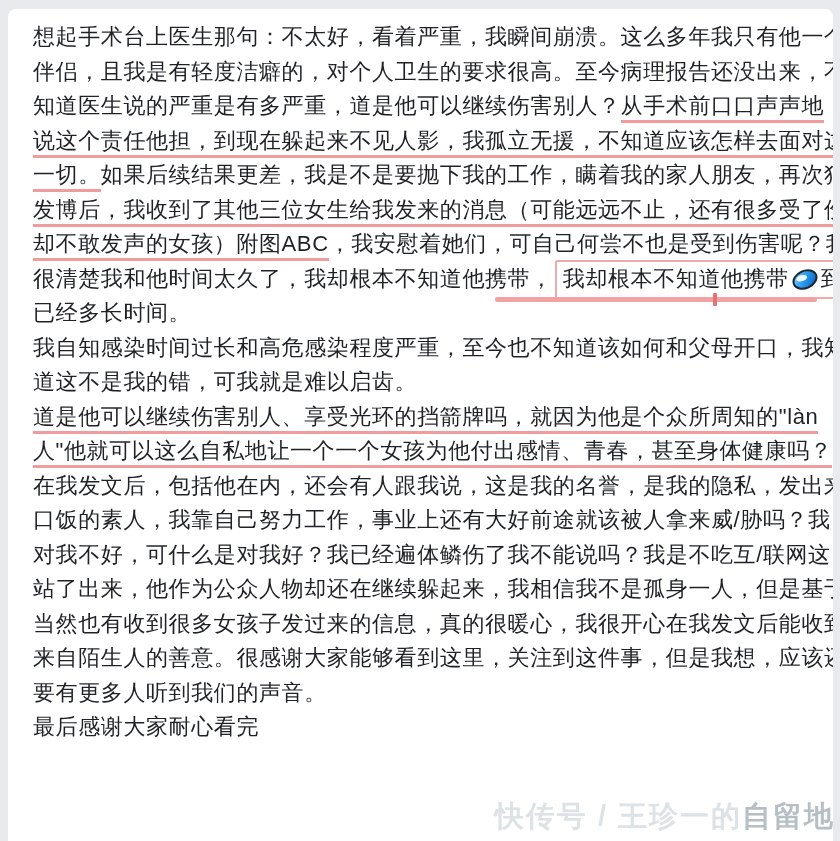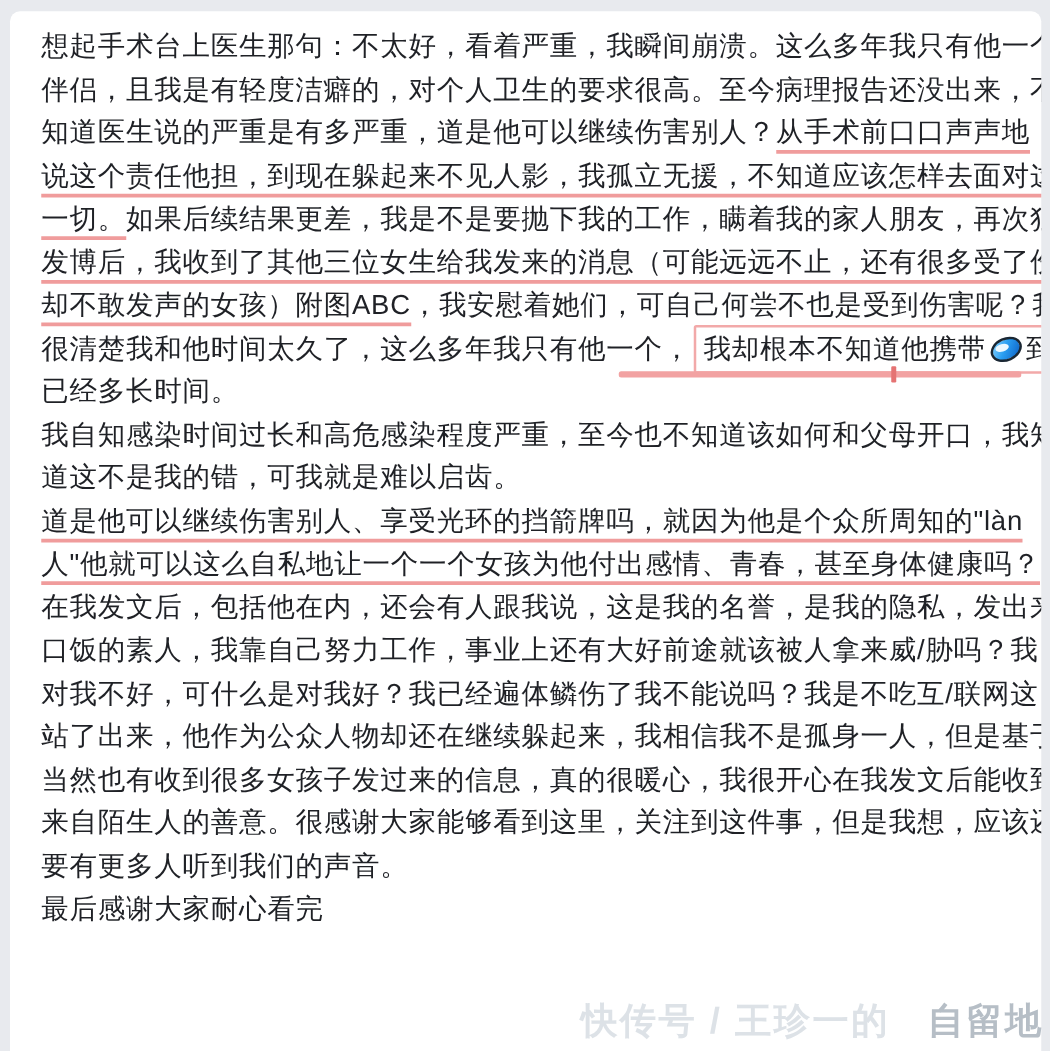--- a/index.html
+++ b/index.html
@@ -47,38 +47,38 @@
   }
   .tick{
     position:absolute;left:218px;top:-4px;width:4px;height:13px;
     background:var(--tick);display:inline-block;border-radius:1px;
   }
   .watermark{
     position:absolute;right:5px;bottom:4px;
     font-size:29px;font-weight:bold;letter-spacing:2px;white-space:nowrap;
   }
   .wm-prefix{color:var(--wm_light);}
-  .wm-suffix{color:var(--wm_dark);text-shadow:0 0 1px #fff;margin-left:30px;}
+  .wm-suffix{color:var(--wm_dark);text-shadow:0 0 1px #fff;}
 </style>
 </head>
 <body>
 
 <div class="frame">
   <div class="page">
 
     <div class="line"><span class="seg">想起手术台上医生那句：不太好，看着严重，我瞬间崩溃。这么多年我只有他一个</span></div>
     <div class="line"><span class="seg">伴侣，且我是有轻度洁癖的，对个人卫生的要求很高。至今病理报告还没出来，不</span></div>
     <div class="line"><span class="seg">知道医生说的严重是有多严重，道是他可以继续伤害别人？</span><span class="seg u">从手术前口口声声地</span></div>
     <div class="line"><span class="seg u">说这个责任他担，到现在躲起来不见人影，我孤立无援，不知道应该怎样去面对这</span></div>
     <div class="line"><span class="seg u">一切。</span><span class="seg">如果后续结果更差，我是不是要抛下我的工作，瞒着我的家人朋友，再次独</span></div>
     <div class="line"><span class="seg u">发博后，我收到了其他三位女生给我发来的消息（可能远远不止，还有很多受了伤</span></div>
     <div class="line"><span class="seg u">却不敢发声的女孩）附图ABC</span><span class="seg">，我安慰着她们，可自己何尝不也是受到伤害呢？我</span></div>
 
     <div class="line">
-      <span class="seg">很清楚我和他时间太久了，这么多年我只有他一个，</span><span class="redbox"><span class="seg">我却根本不知道他携带</span><span class="emoji"><span class="shine"></span></span><span class="seg">到底</span></span>
+      <span class="seg">很清楚我和他时间太久了，我却根本不知道他携带，</span><span class="redbox"><span class="seg">我却根本不知道他携带</span><span class="emoji"><span class="shine"></span></span><span class="seg">到底</span></span>
     </div>
 
     <div class="line">
       <span class="seg">已经多长时间。</span>
       <span class="thickline">
           <span class="tick"></span>
         </span>
     </div>
 
     <div class="line"><span class="seg">我自知感染时间过长和高危感染程度严重，至今也不知道该如何和父母开口，我知</span></div>

